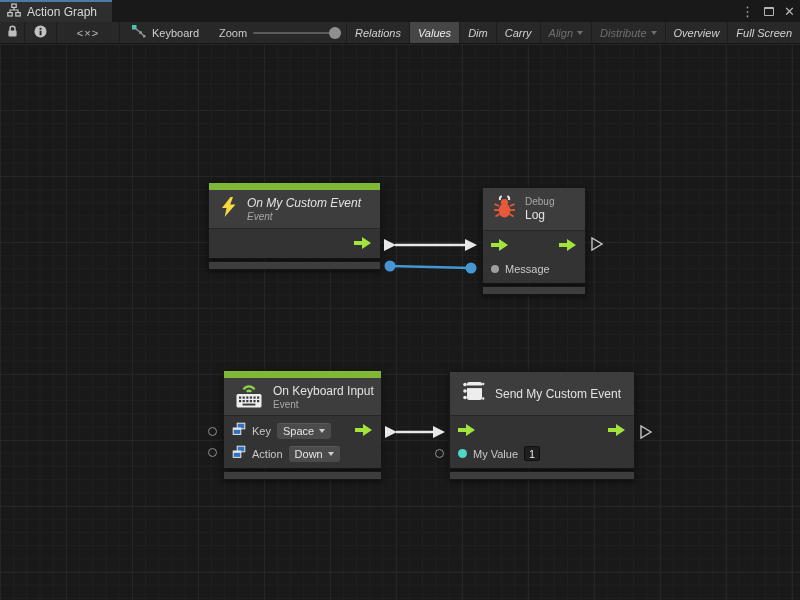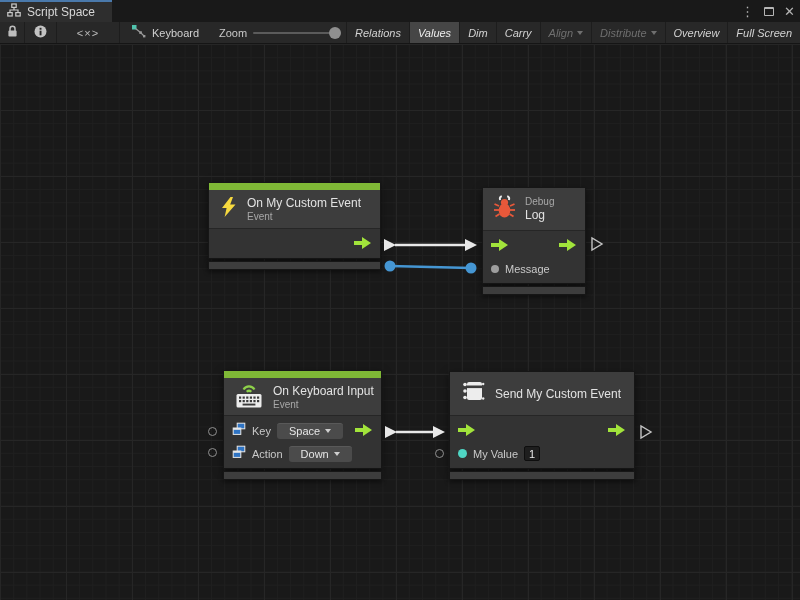--- a/index.html
+++ b/index.html
@@ -54,21 +54,21 @@
   .nsub { font-size:10px; color:#a8a8a8; margin-top:1px; }
   .nbody { background:#333333; padding:3px 0; }
   .nrow { height:23px; display:flex; align-items:center; gap:6px; padding:0 8px; }
   .nfoot { margin-top:2px; height:9px; background:#3d3d3d; border:1px solid #161616; box-shadow:0 2px 5px rgba(0,0,0,.45); }
   .plabel { font-size:11px; color:#c9c9c9; white-space:nowrap; }
   .spacer { flex:1; }
   .dot { width:9px; height:9px; border-radius:50%; }
   .dot.teal { background:#4fd6c4; }
   .dot.gray { background:#9e9e9e; width:8px; height:8px; }
   .dropdown { height:16px; background:#4b4b4b; border-radius:3px; border-top:1px solid #595959;
-    display:flex; align-items:center; gap:5px; padding:0 12px; font-size:11px; color:#e6e6e6; }
+    display:flex; align-items:center; gap:5px; padding:0 6px; font-size:11px; color:#e6e6e6; }
   .dropdown .caret { border-top-color:#cfcfcf; }
   .valbox { min-width:16px; height:15px; background:#1e1e1e; border:1px solid #0e0e0e; border-radius:2px;
     display:flex; align-items:center; justify-content:center; font-size:11px; color:#e8e8e8; padding:0 4px; }
 
   
   .ext-circle { position:absolute; width:9px; height:9px; border:1.5px solid #8f8f8f; border-radius:50%; background:transparent; }
   svg.overlay { position:absolute; left:0; top:0; pointer-events:none; }
 </style>
 </head>
 <body>
@@ -78,21 +78,21 @@
     <span>
       <svg width="14" height="14" viewBox="0 0 14 14">
           <g fill="none" stroke="#c9c9c9" stroke-width="1.2">
         <rect x="4.8" y="1" width="4.4" height="3.4"></rect>
             <rect x="0.8" y="9.6" width="4.4" height="3.4"></rect>
         <rect x="8.8" y="9.6" width="4.4" height="3.4"></rect>
             <path d="M7 4.4 V7 M3 9.6 V7 H11 V9.6"></path>
           </g>
         </svg>
     </span>
-    <span class="lbl">Script Space</span>
+    <span class="lbl">Action Graph</span>
   </div>
   <div class="abs" id="win-controls">
     <span class="winglyph">⋮</span>
     <span class="maxbox"></span>
     <span class="winglyph">✕</span>
   </div>
 </div>
 
 <div class="abs" id="toolbar">
   <div class="tseg" id="seg-lock">
@@ -147,21 +147,21 @@
     <div class="tbtn">Overview</div>
     <div class="tbtn">Full Screen</div>
   </div>
 </div>
 
 <div class="abs" id="graph"></div>
 
 <div class="node" style="left:208px; top:182px; width:173px;">
   <div class="node-main">
     <div class="colorbar"></div>
-    <div class="nhead" style="height:39px;">
+    <div class="nhead" style="height:39px;font-style:italic;">
       <span>
         <svg width="19" height="20" viewBox="0 0 19 20">
             <path d="M11.5 0 L3 11 H7.6 L5.6 20 L16.5 7.5 H11.2 L14 0 Z" fill="#f6d93f"></path>
           </svg>
       </span>
       <span>
         <div class="ntitle">On My Custom Event</div>
         <div class="nsub">Event</div>
       </span>
     </div>

